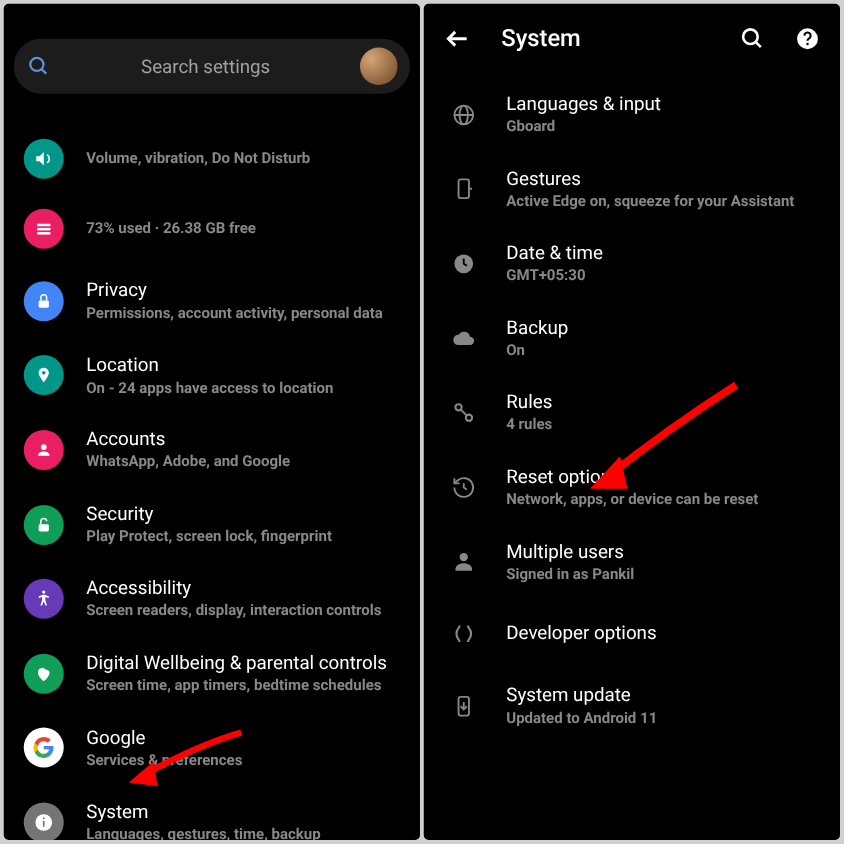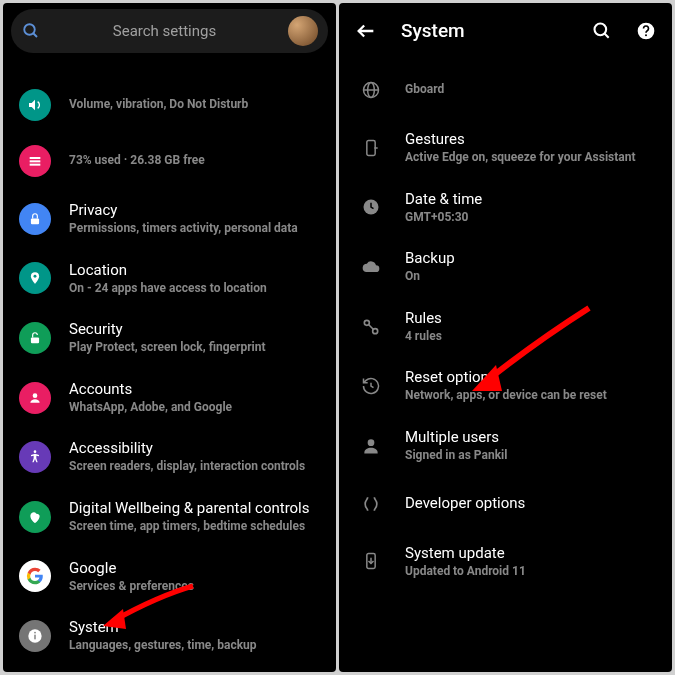--- a/index.html
+++ b/index.html
@@ -14,21 +14,21 @@
     }
     .screen {
       flex: 1;
       background: #000;
       border-radius: 4px;
       color: #fff;
       overflow: hidden;
       position: relative;
     }
     .search-bar {
-      margin: 6px 8px 24px 8px;
+      margin: 28px 8px 24px 8px;
       background: #1c1c1c;
       border-radius: 24px;
       height: 44px;
       display: flex;
       align-items: center;
       padding: 0 10px;
     }
     .search-bar .mag {
       width: 20px;
       height: 20px;
@@ -155,60 +155,60 @@
 
   <div class="list-item">
     <span class="icon-circle" style="background:#4285f4">
       <svg width="14" height="14" viewBox="0 0 24 24" fill="currentColor">
           <rect x="5" y="11" width="14" height="10" rx="2"></rect>
           <path d="M8 11V7a4 4 0 0 1 8 0v4" fill="none" stroke="#fff" stroke-width="2"></path>
         </svg>
     </span>
     <div class="item-text">
       <div class="item-title">Privacy</div>
-      <div class="item-subtitle">Permissions, timers activity, personal data</div>
+      <div class="item-subtitle">Permissions, account activity, personal data</div>
     </div>
   </div>
 
   <div class="list-item">
     <span class="icon-circle" style="background:#009688">
       <svg width="14" height="14" viewBox="0 0 24 24" fill="currentColor">
           <path d="M12 2a7 7 0 0 0-7 7c0 5 7 13 7 13s7-8 7-13a7 7 0 0 0-7-7z"></path>
           <circle cx="12" cy="9" r="2.5" fill="#009688"></circle>
         </svg>
     </span>
     <div class="item-text">
       <div class="item-title">Location</div>
       <div class="item-subtitle">On - 24 apps have access to location</div>
     </div>
   </div>
 
   <div class="list-item">
+    <span class="icon-circle" style="background:#e91e63">
+      <svg width="14" height="14" viewBox="0 0 24 24" fill="currentColor">
+          <circle cx="12" cy="8" r="4"></circle>
+          <path d="M4 20c0-4 4-6 8-6s8 2 8 6"></path>
+        </svg>
+    </span>
+    <div class="item-text">
+      <div class="item-title">Accounts</div>
+      <div class="item-subtitle">WhatsApp, Adobe, and Google</div>
+    </div>
+  </div>
+
+  <div class="list-item">
     <span class="icon-circle" style="background:#0f9d58">
       <svg width="14" height="14" viewBox="0 0 24 24" fill="currentColor">
           <rect x="5" y="11" width="14" height="10" rx="2"></rect>
           <path d="M8 11V7a4 4 0 0 1 8 0" fill="none" stroke="#fff" stroke-width="2"></path>
         </svg>
     </span>
     <div class="item-text">
       <div class="item-title">Security</div>
       <div class="item-subtitle">Play Protect, screen lock, fingerprint</div>
-    </div>
-  </div>
-
-  <div class="list-item">
-    <span class="icon-circle" style="background:#e91e63">
-      <svg width="14" height="14" viewBox="0 0 24 24" fill="currentColor">
-          <circle cx="12" cy="8" r="4"></circle>
-          <path d="M4 20c0-4 4-6 8-6s8 2 8 6"></path>
-        </svg>
-    </span>
-    <div class="item-text">
-      <div class="item-title">Accounts</div>
-      <div class="item-subtitle">WhatsApp, Adobe, and Google</div>
     </div>
   </div>
 
   <div class="list-item">
     <span class="icon-circle" style="background:#673ab7">
       <svg width="16" height="16" viewBox="0 0 24 24" fill="currentColor">
           <circle cx="12" cy="4" r="2"></circle>
           <path d="M12 7l-6 2v2l4-1v4l-2 6h2l2-5 2 5h2l-2-6v-4l4 1V9z"></path>
         </svg>
     </span>
@@ -291,20 +291,21 @@
 
   <div class="list-item">
     <span class="icon-plain">
       <svg width="20" height="20" viewBox="0 0 24 24" fill="none" stroke="currentColor" stroke-width="1.8">
           <circle cx="12" cy="12" r="9"></circle>
           <ellipse cx="12" cy="12" rx="4" ry="9"></ellipse>
           <line x1="3" y1="12" x2="21" y2="12"></line>
         </svg>
     </span>
     <div class="item-text">
+      <div class="item-title">Languages &amp; input</div>
       <div class="item-subtitle">Gboard</div>
     </div>
   </div>
 
   <div class="list-item">
     <span class="icon-plain">
       <svg width="20" height="20" viewBox="0 0 24 24" fill="none" stroke="currentColor" stroke-width="1.8">
           <rect x="7" y="3" width="10" height="18" rx="2"></rect>
           <line x1="16" y1="12" x2="20" y2="12"></line>
         </svg>

